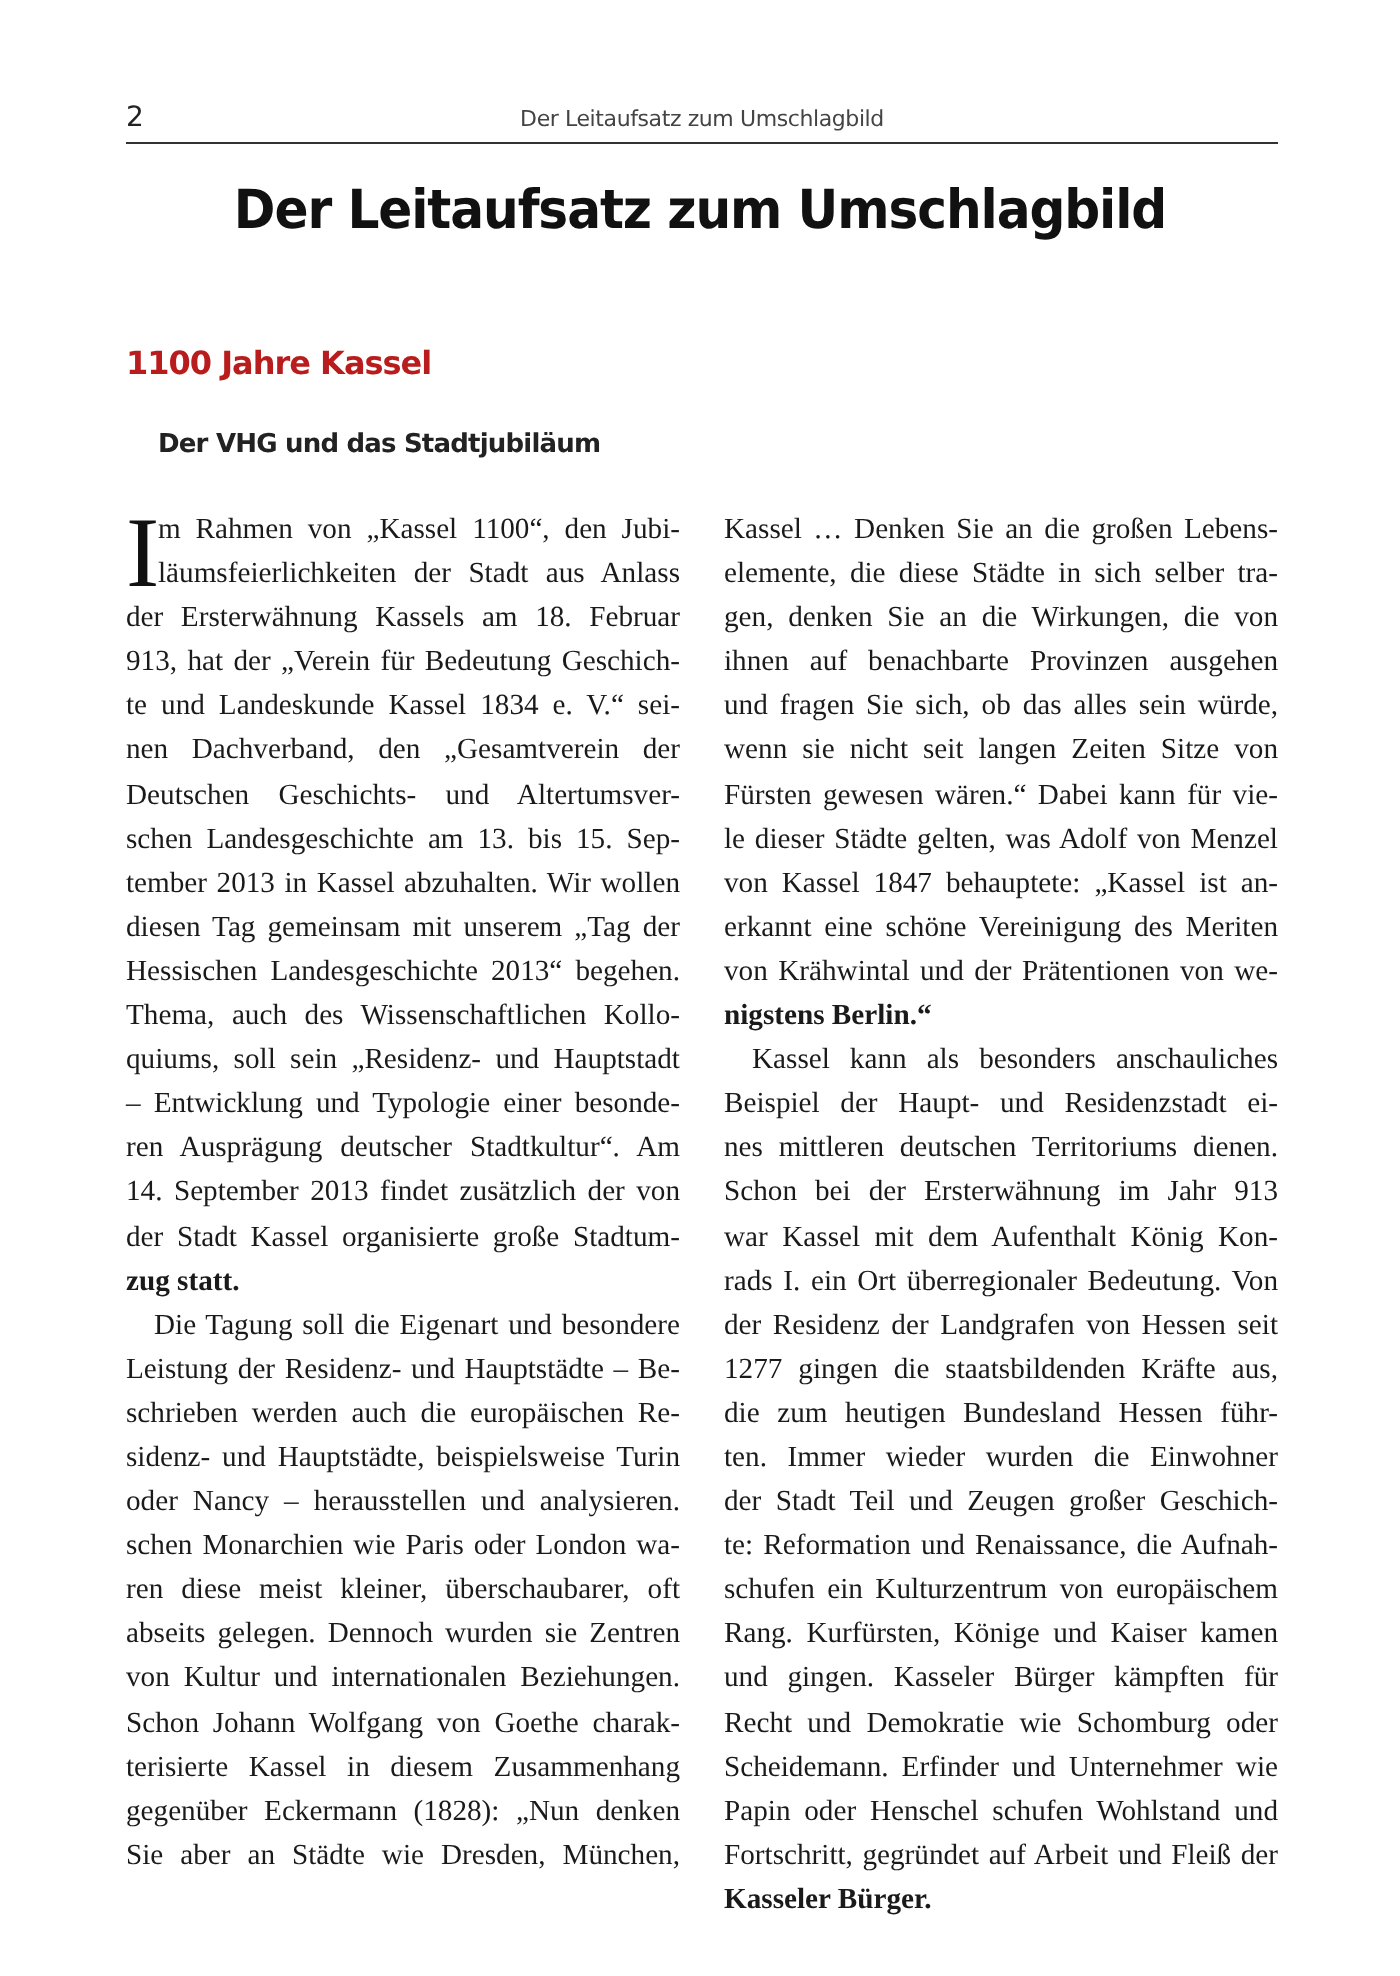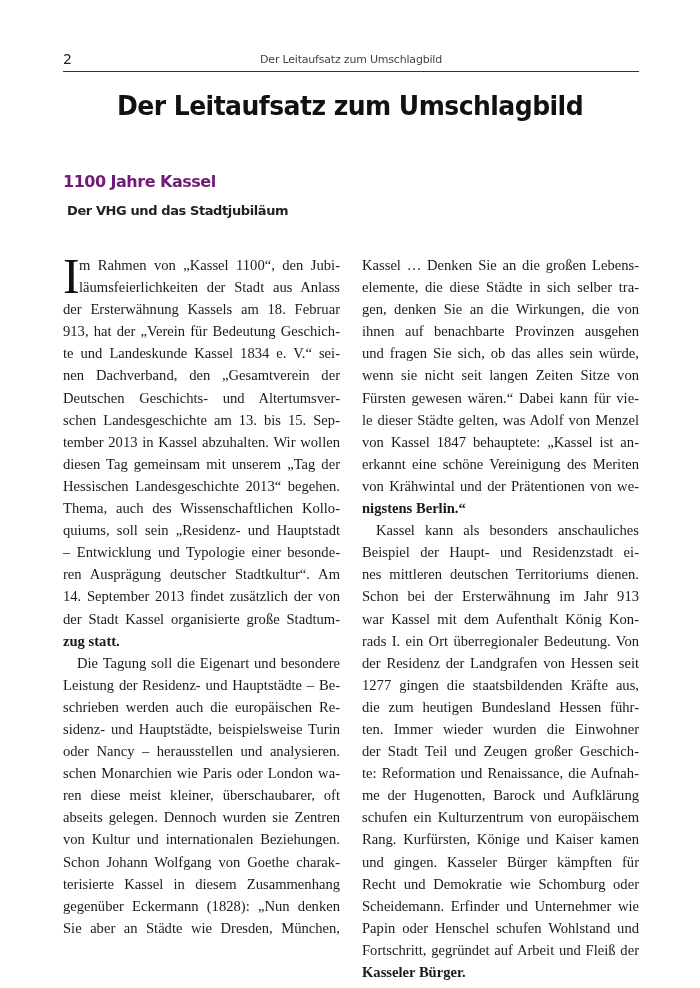--- a/index.html
+++ b/index.html
@@ -62,21 +62,21 @@
       letter-spacing: -0.6px;
       transform: scaleX(0.93);
     }
     .section-heading {
       position: absolute;
       left: 63px;
       top: 172px;
       font-family: "DejaVu Sans", sans-serif;
       font-size: 16px;
       font-weight: bold;
-      color: #701a75;
+      color: #b91c1c;
       letter-spacing: -0.5px;
     }
     .section-subheading {
       position: absolute;
       left: 63px;
       top: 199px;
       font-family: "DejaVu Sans", sans-serif;
       font-size: 13px;
       font-weight: bold;
       color: #222;
@@ -128,21 +128,21 @@
 
 <div class="running-head">
   <span class="page-number">2</span>
   <span class="running-title">Der Leitaufsatz zum Umschlagbild</span>
 </div>
 <div class="head-rule"></div>
 
 <h1 class="main-title" style="margin:0;">Der Leitaufsatz zum Umschlagbild</h1>
 
 <h2 class="section-heading" style="margin:0;">1100 Jahre Kassel</h2>
-<h3 class="section-subheading" style="margin:4px;">Der VHG und das Stadtjubiläum</h3>
+<h3 class="section-subheading" style="margin:16px;">Der VHG und das Stadtjubiläum</h3>
 
 <div class="column col-left">
   <span class="drop-cap">I</span>
   <span class="line drop-line">m Rahmen von „Kassel 1100“, den Jubi-</span>
   <span class="line drop-line">läumsfeierlichkeiten der Stadt aus Anlass</span>
   <span class="line">der Ersterwähnung Kassels am 18. Februar</span>
   <span class="line">913, hat der „Verein für Bedeutung Geschich-</span>
   <span class="line">te und Landeskunde Kassel 1834 e. V.“ sei-</span>
   <span class="line">nen Dachverband, den „Gesamtverein der</span>
   <span class="line">Deutschen Geschichts- und Altertumsver-</span>
@@ -190,21 +190,20 @@
   <span class="line">nes mittleren deutschen Territoriums dienen.</span>
   <span class="line">Schon bei der Ersterwähnung im Jahr 913</span>
   <span class="line">war Kassel mit dem Aufenthalt König Kon-</span>
   <span class="line">rads I. ein Ort überregionaler Bedeutung. Von</span>
   <span class="line">der Residenz der Landgrafen von Hessen seit</span>
   <span class="line">1277 gingen die staatsbildenden Kräfte aus,</span>
   <span class="line">die zum heutigen Bundesland Hessen führ-</span>
   <span class="line">ten. Immer wieder wurden die Einwohner</span>
   <span class="line">der Stadt Teil und Zeugen großer Geschich-</span>
   <span class="line">te: Reformation und Renaissance, die Aufnah-</span>
-  <span class="line">me der Hugenotten, Barock und Aufklärung</span>
   <span class="line">schufen ein Kulturzentrum von europäischem</span>
   <span class="line">Rang. Kurfürsten, Könige und Kaiser kamen</span>
   <span class="line">und gingen. Kasseler Bürger kämpften für</span>
   <span class="line">Recht und Demokratie wie Schomburg oder</span>
   <span class="line">Scheidemann. Erfinder und Unternehmer wie</span>
   <span class="line">Papin oder Henschel schufen Wohlstand und</span>
   <span class="line">Fortschritt, gegründet auf Arbeit und Fleiß der</span>
   <span class="line last">Kasseler Bürger.</span>
 </div>
 

